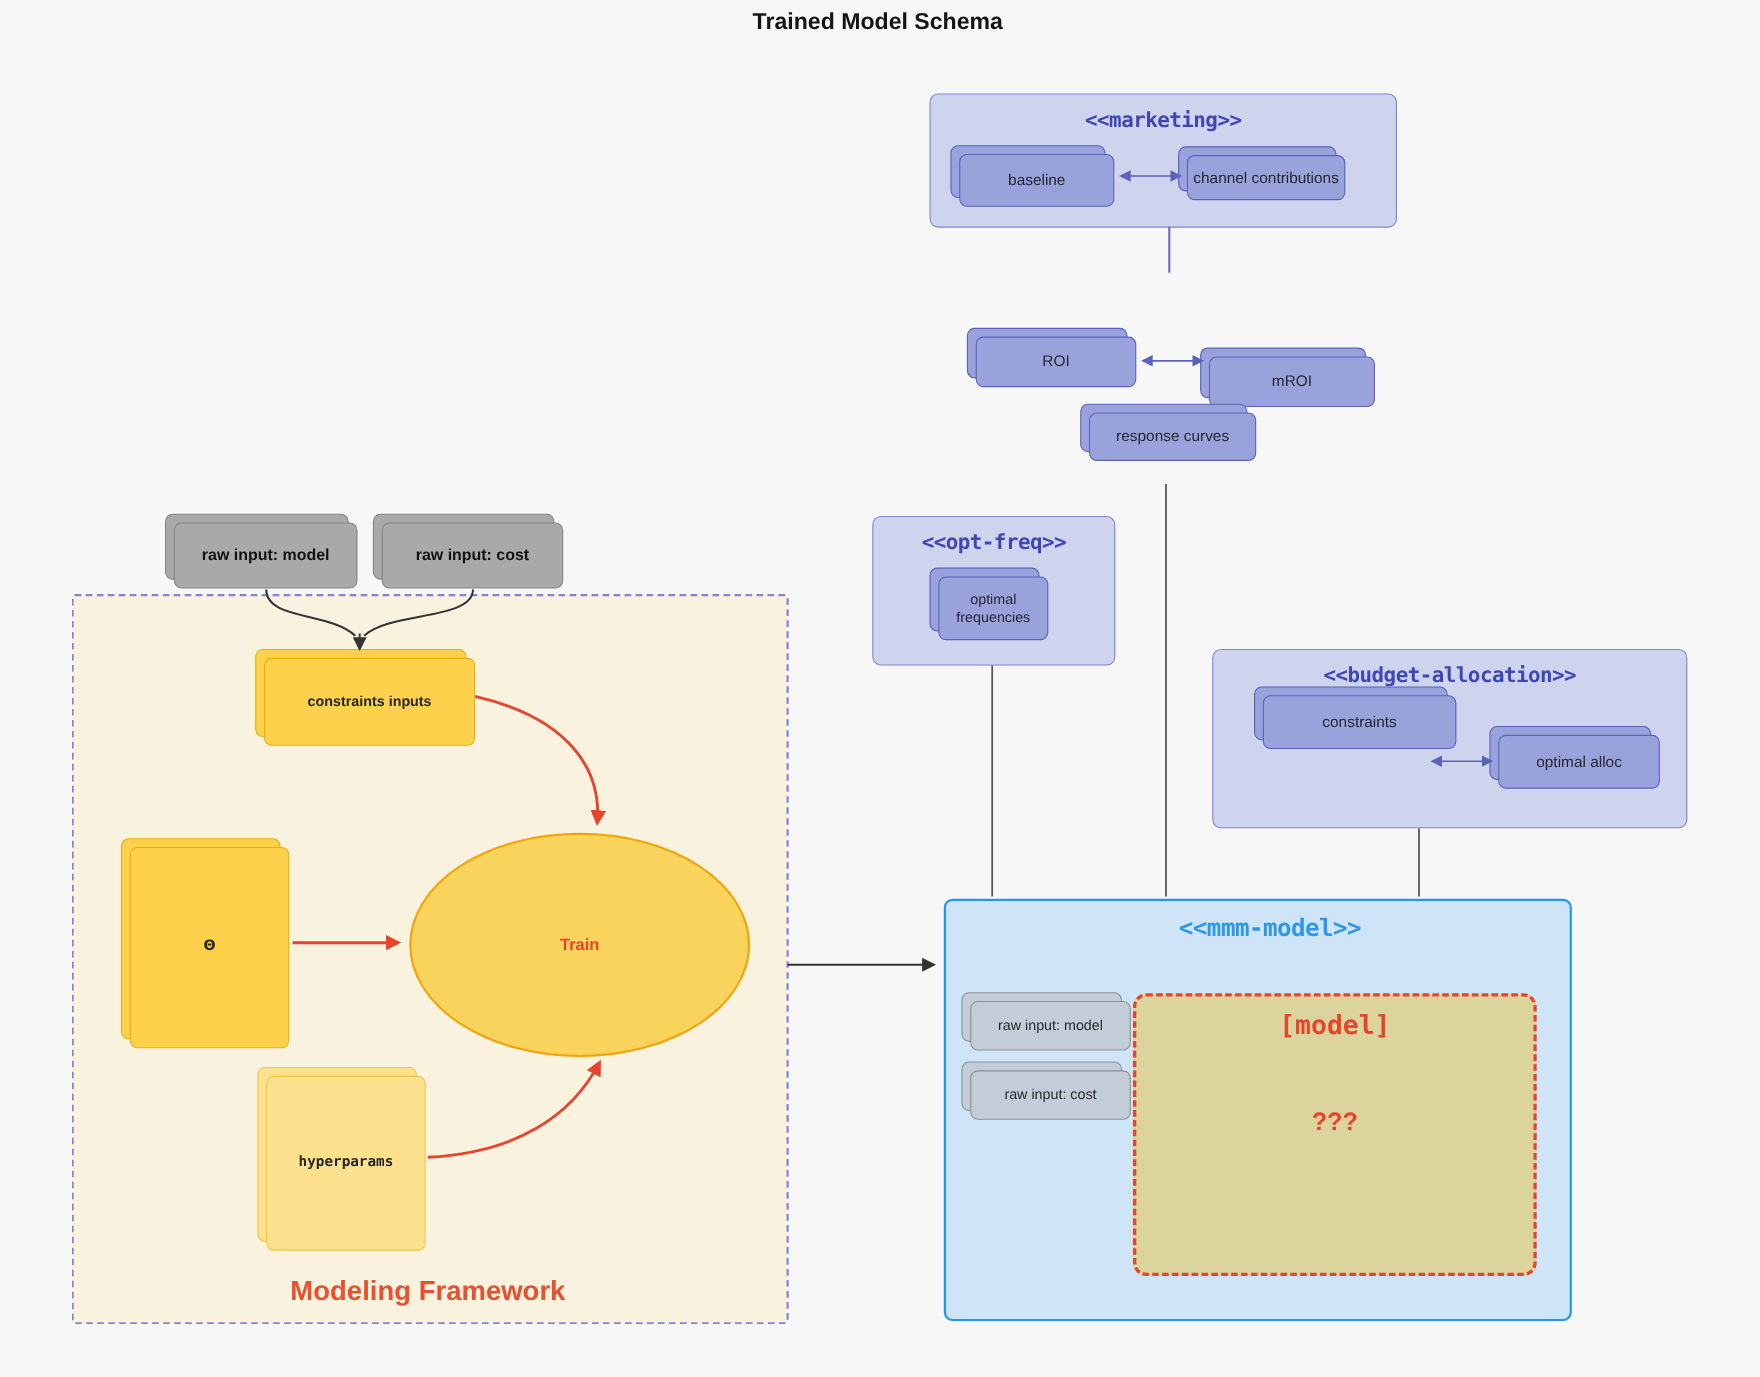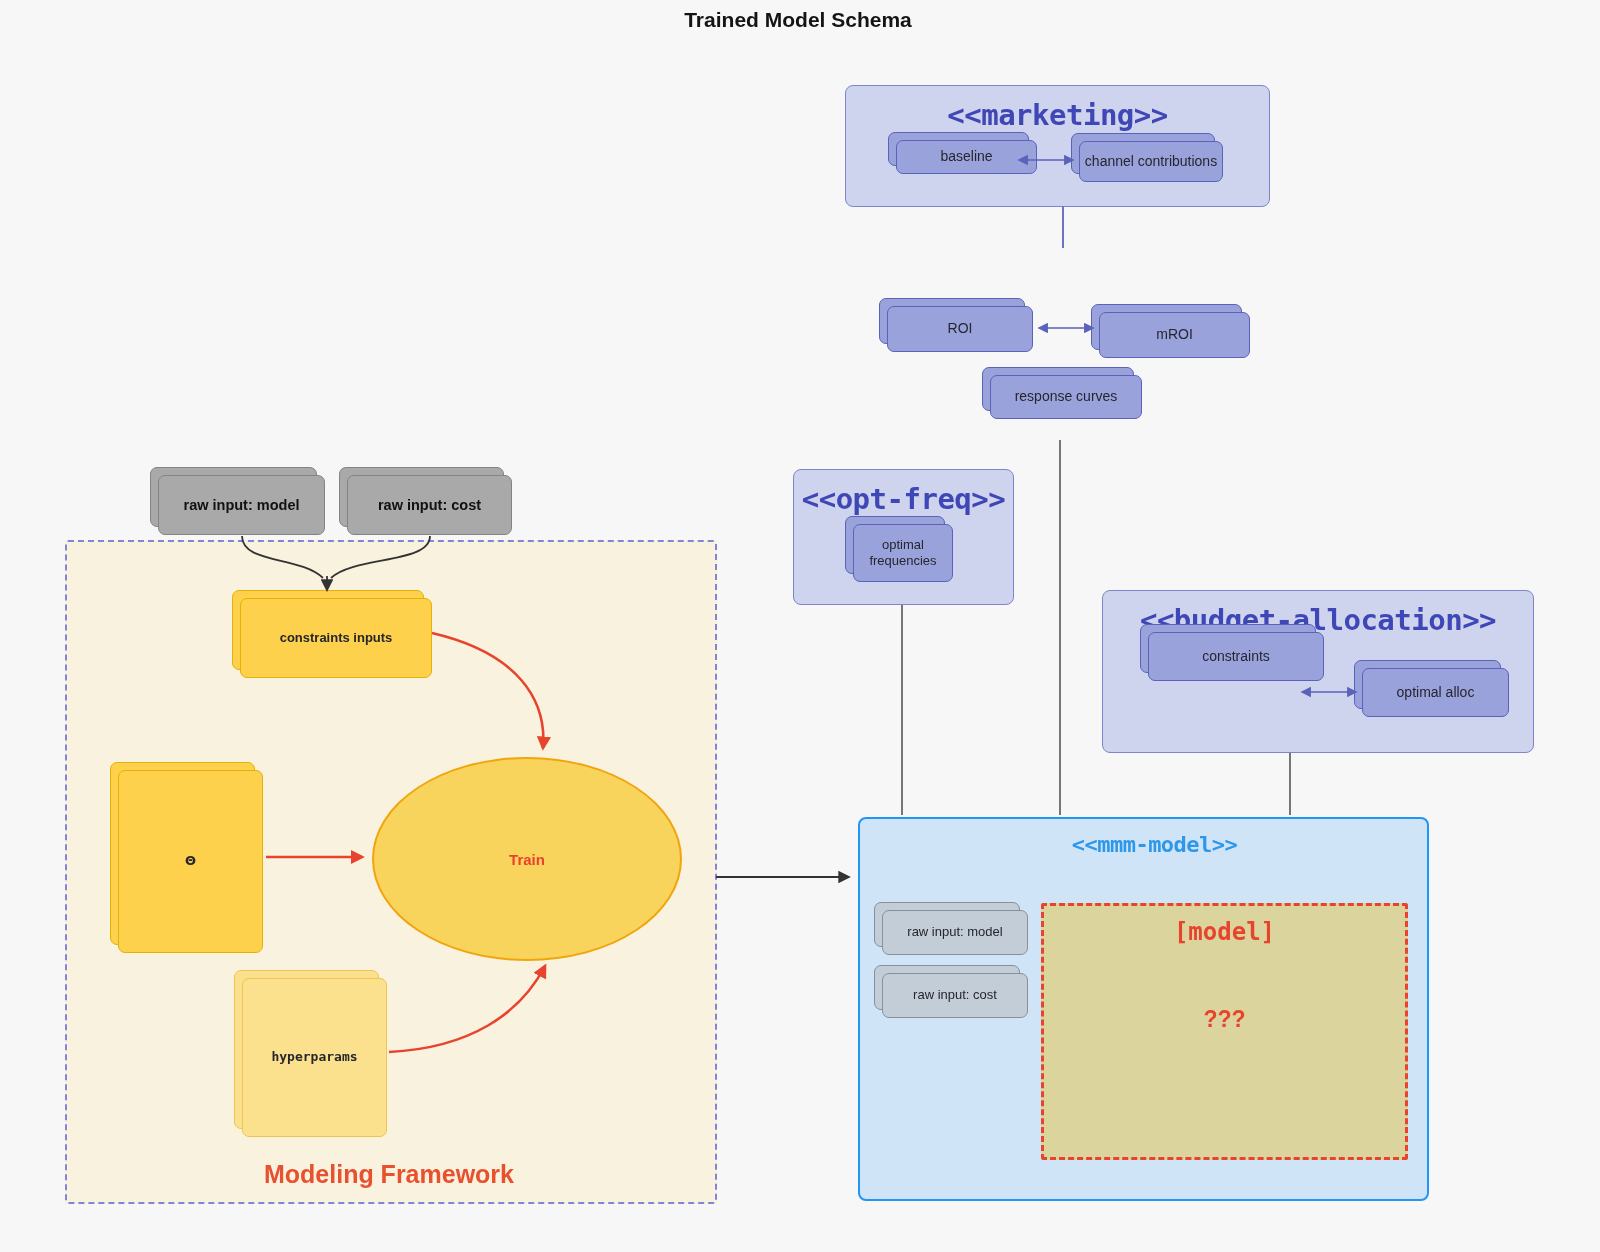--- a/index.html
+++ b/index.html
@@ -6,21 +6,21 @@
   #canvas{position:relative;width:1600px;height:1252px;background:#f7f7f8;overflow:hidden;}
 
   .title{position:absolute;left:598px;top:8px;width:400px;text-align:center;
          font-size:21px;font-weight:bold;color:#141414;}
 
   
   .sg{position:absolute;border-radius:8px;}
   .sg-purple{background:#ced3ee;border:1.5px solid #7e85cc;}
   .sg-title{position:absolute;left:0;right:0;text-align:center;
             font-family:"DejaVu Sans Mono",monospace;font-weight:bold;
-            font-size:29px;color:#3f46b5;letter-spacing:-0.5px;}
+            font-size:19px;color:#3f46b5;letter-spacing:-0.5px;}
   .sg-mmm{background:#cfe4f6;border:2px solid #2196f3;}
   .sg-mmm .sg-title{color:#2e97ea;font-size:22px;padding-left:22px;}
 
   
   .framework{position:absolute;left:65px;top:540px;width:648px;height:660px;
              background:#f9f2df;border:2px dashed #8185d8;border-radius:3px;}
   .fw-label{position:absolute;left:65px;top:1160px;width:648px;text-align:center;
             font-size:25px;font-weight:bold;color:#e8502e;}
 
   
@@ -42,22 +42,22 @@
               font-size:18px;color:#e8432d;}
   .t-theta{font-weight:bold;font-size:66px;color:#e8432d;font-family:"DejaVu Sans",sans-serif;}
 
   .train{position:absolute;left:372px;top:757px;width:306px;height:200px;
          background:#f9d45c;border:2px solid #f0a50d;border-radius:50%;
          display:flex;align-items:center;justify-content:center;
          font-size:15px;font-weight:bold;color:#e8432d;}
 
   
   .model-box{position:absolute;left:1030px;top:903px;width:367px;height:257px;
-             background:#dbd59d;border:3px dashed #e8432d;border-radius:2px;
-             box-sizing:border-box;margin-left:11px;}
+             background:#dbd59d;border:3px dashed #e8432d;border-radius:12px;
+             box-sizing:border-box;}
   .model-box .mb-title{position:absolute;left:0;right:0;top:12px;text-align:center;
              font-family:"DejaVu Sans Mono",monospace;font-weight:bold;
              font-size:24px;color:#e8432d;}
   .model-box .mb-unknown{position:absolute;left:0;right:0;top:100px;text-align:center;
              font-weight:bold;font-size:23px;color:#e8432d;}
 
   svg.edges{position:absolute;left:0;top:0;pointer-events:none;}
 </style>
 </head>
 <body>
@@ -65,34 +65,34 @@
 <div id="canvas">
 
   <div class="title">Trained Model Schema</div>
 
   <div class="framework"></div>
   <div class="fw-label">Modeling Framework</div>
 
   <div class="sg sg-purple" style="left:845px;top:85px;width:423px;height:120px">
     <div class="sg-title" style="top:12px">&lt;&lt;marketing&gt;&gt;</div>
   </div>
-  <div class="node n-purple" style="left:896px;top:140px;width:141px;height:34px">
+  <div class="node n-purple" style="left:872px;top:140px;width:141px;height:48px">
     <div class="back"></div>
     <div class="front">baseline</div>
   </div>
   <div class="node n-purple" style="left:1079px;top:141px;width:144px;height:41px">
     <div class="back"></div>
     <div class="front">channel contributions</div>
   </div>
 
   <div class="node n-purple" style="left:887px;top:306px;width:146px;height:46px">
     <div class="back"></div>
     <div class="front">ROI</div>
   </div>
-  <div class="node n-purple" style="left:1099px;top:312px;width:151px;height:46px">
+  <div class="node n-purple" style="left:1099px;top:324px;width:151px;height:46px">
     <div class="back"></div>
     <div class="front">mROI</div>
   </div>
   <div class="node n-purple" style="left:990px;top:375px;width:152px;height:44px">
     <div class="back"></div>
     <div class="front">response curves</div>
   </div>
 
   <div class="sg sg-purple" style="left:793px;top:469px;width:219px;height:134px">
     <div class="sg-title" style="top:12px">&lt;&lt;opt-freq&gt;&gt;</div>

